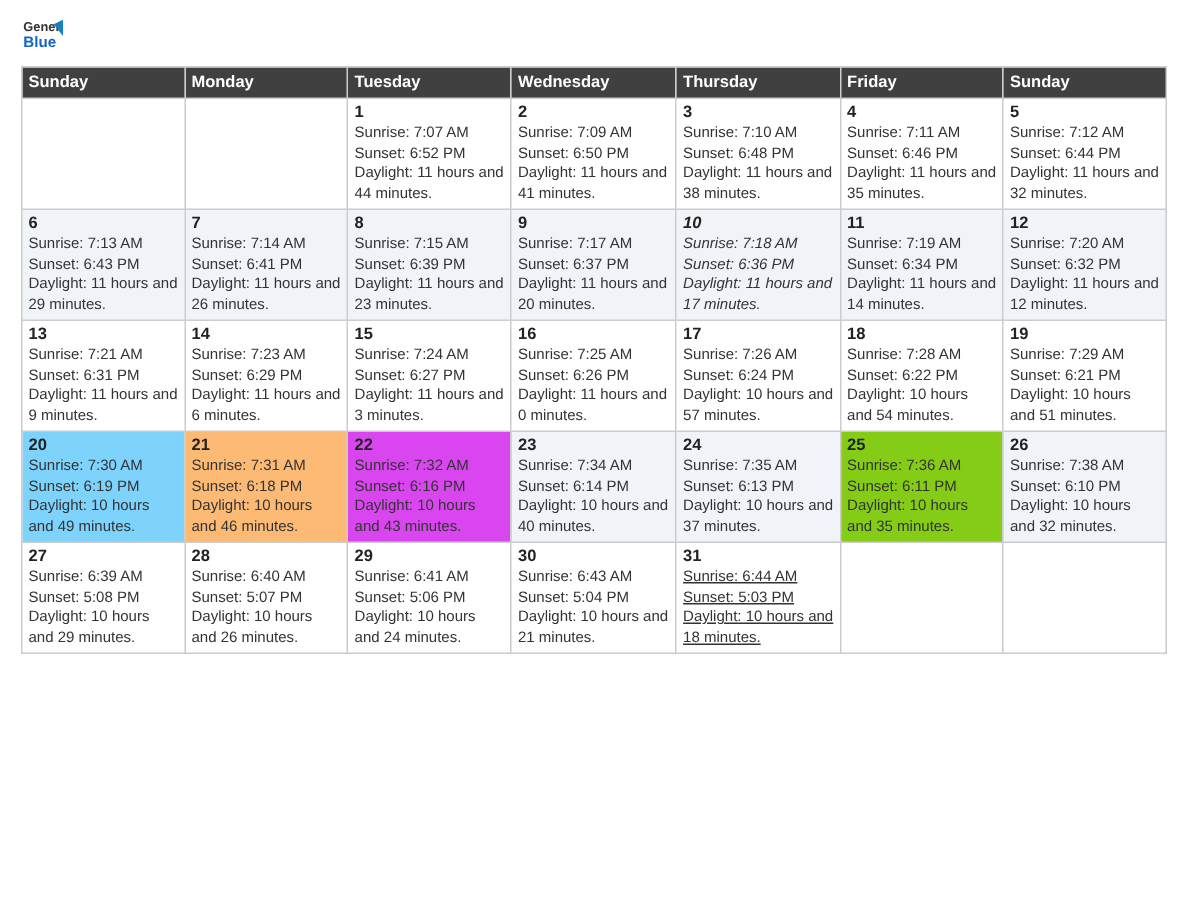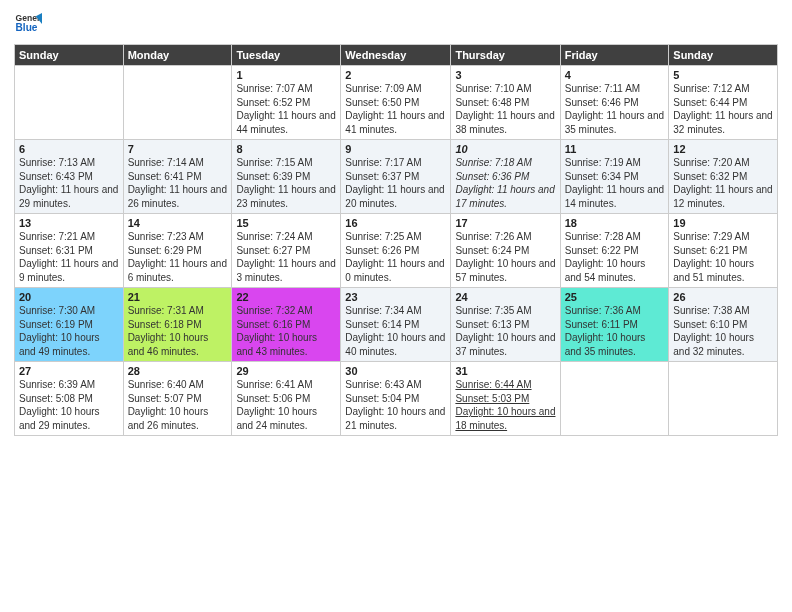--- a/index.html
+++ b/index.html
@@ -243,21 +243,21 @@
 Daylight: 10 hours and 51 minutes.</div>
           </td>
         </tr>
         <tr class="row-even">
           <td style="background: #7dd3fc;">
             <span class="day-number">20</span>
             <div class="day-info" style="white-space: pre-line;">Sunrise: 7:30 AM
 Sunset: 6:19 PM
 Daylight: 10 hours and 49 minutes.</div>
           </td>
-          <td style="background: #bef264;">
+          <td style="background: #fdba74;">
             <span class="day-number">21</span>
             <div class="day-info" style="white-space: pre-line;">Sunrise: 7:31 AM
 Sunset: 6:18 PM
 Daylight: 10 hours and 46 minutes.</div>
           </td>
           <td style="background: #d946ef;">
             <span class="day-number">22</span>
             <div class="day-info" style="white-space: pre-line;">Sunrise: 7:32 AM
 Sunset: 6:16 PM
 Daylight: 10 hours and 43 minutes.</div>
@@ -267,21 +267,21 @@
             <div class="day-info" style="white-space: pre-line;">Sunrise: 7:34 AM
 Sunset: 6:14 PM
 Daylight: 10 hours and 40 minutes.</div>
           </td>
           <td style="background: rgb(240, 244, 248);">
             <span class="day-number">24</span>
             <div class="day-info" style="white-space: pre-line;">Sunrise: 7:35 AM
 Sunset: 6:13 PM
 Daylight: 10 hours and 37 minutes.</div>
           </td>
-          <td style="background: #5eead4;">
+          <td style="background: #84cc16;">
             <span class="day-number">25</span>
             <div class="day-info" style="white-space: pre-line;">Sunrise: 7:36 AM
 Sunset: 6:11 PM
 Daylight: 10 hours and 35 minutes.</div>
           </td>
           <td style="background: rgb(240, 244, 248);">
             <span class="day-number">26</span>
             <div class="day-info" style="white-space: pre-line;">Sunrise: 7:38 AM
 Sunset: 6:10 PM
 Daylight: 10 hours and 32 minutes.</div>

